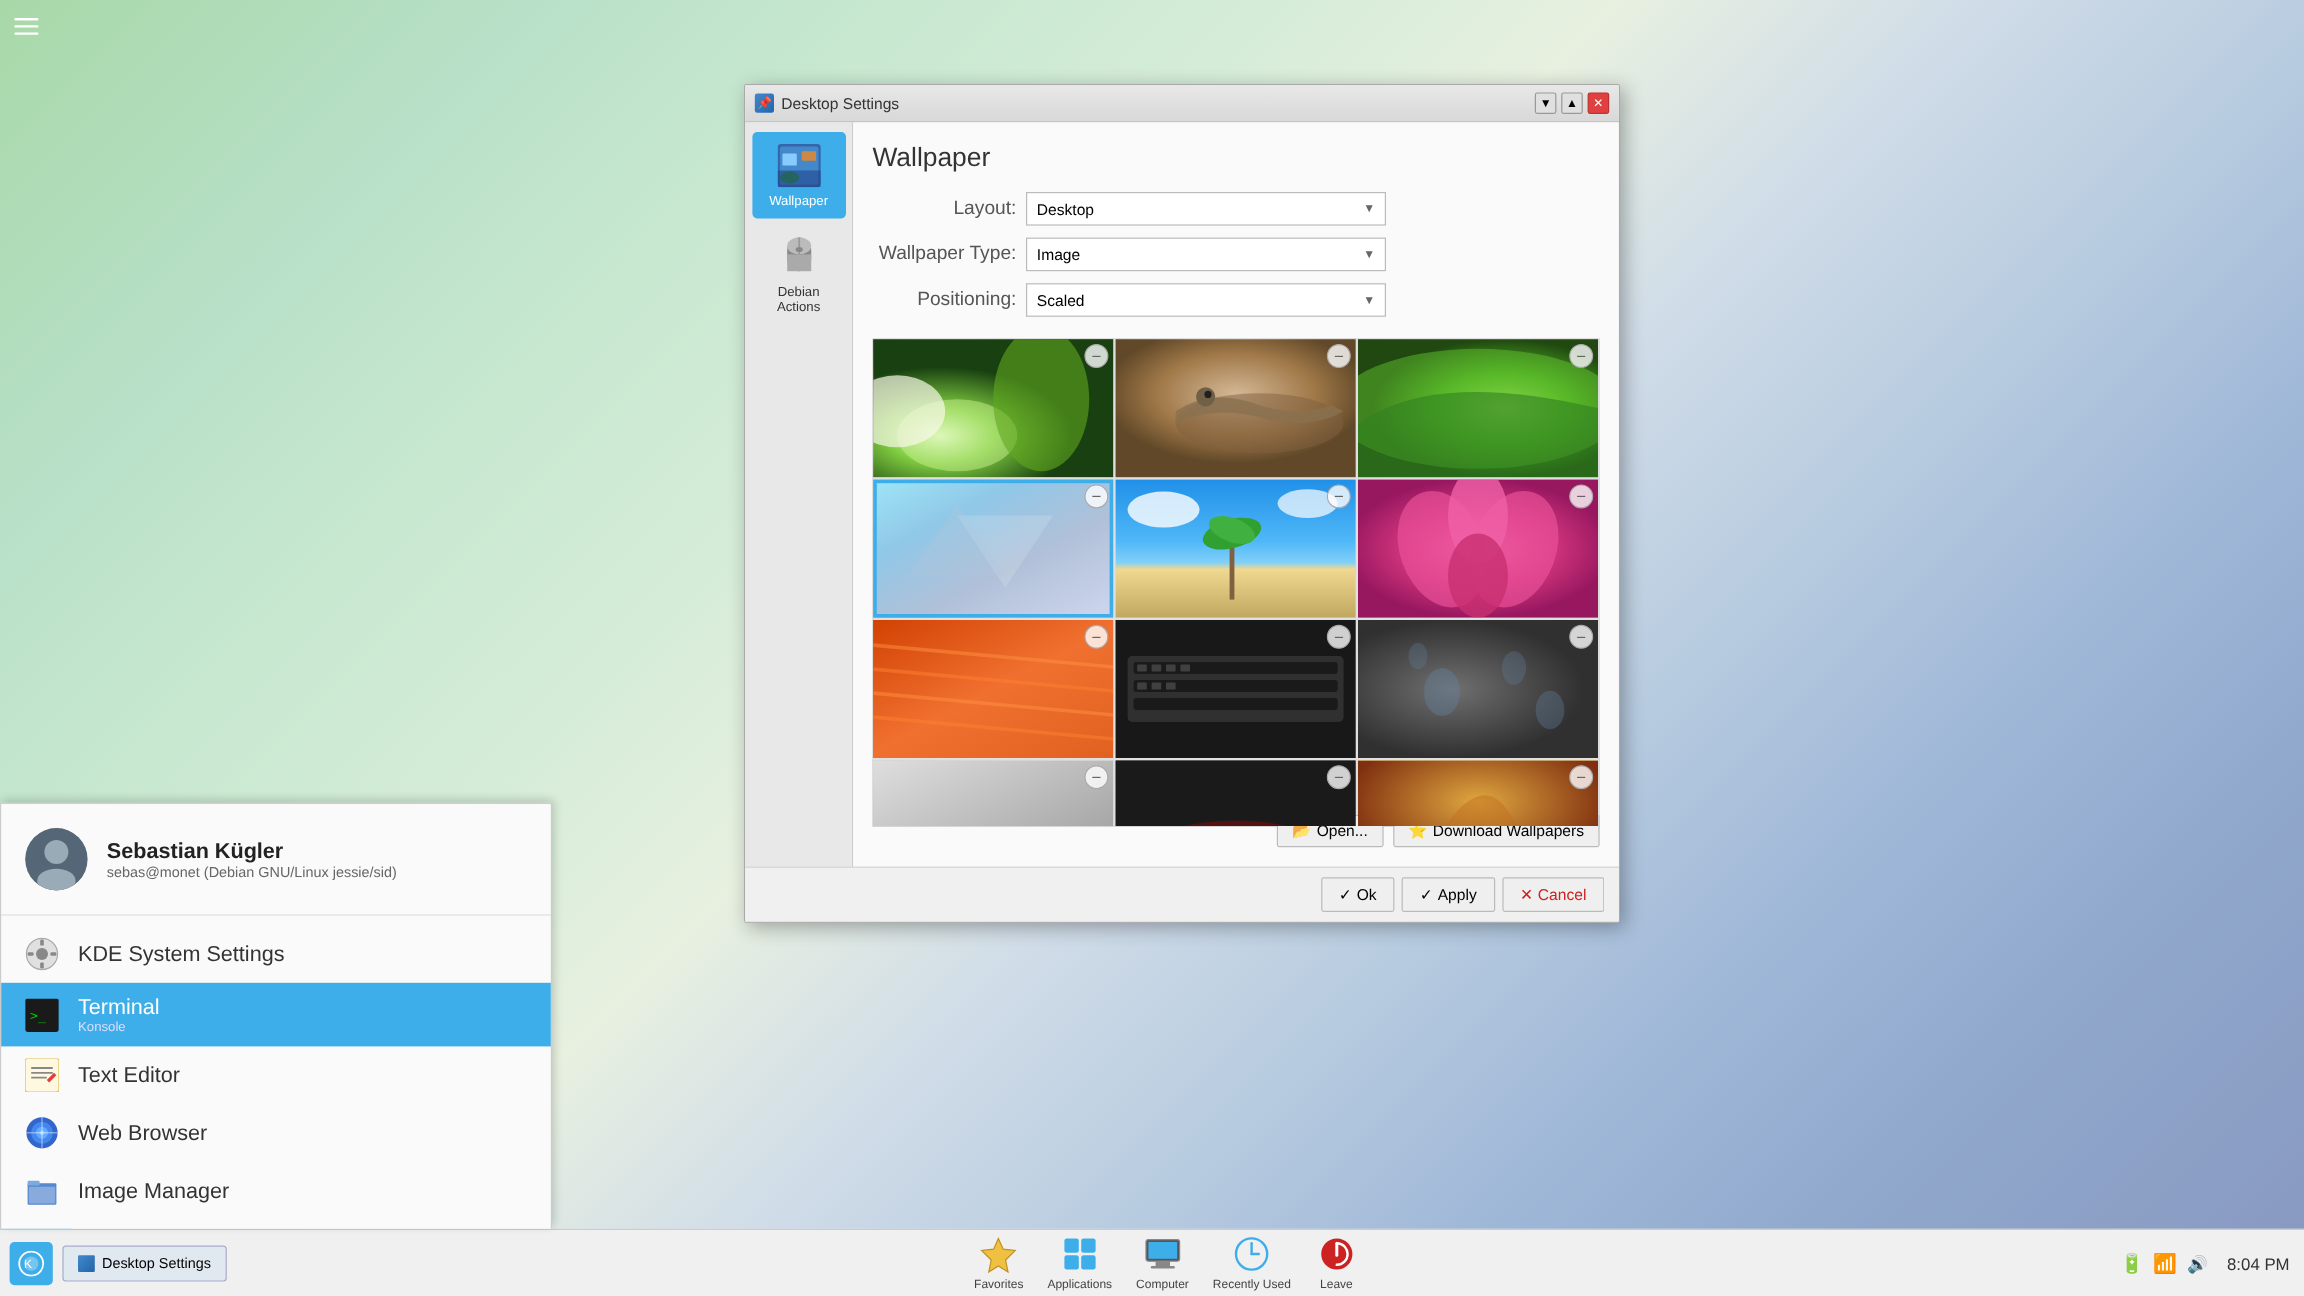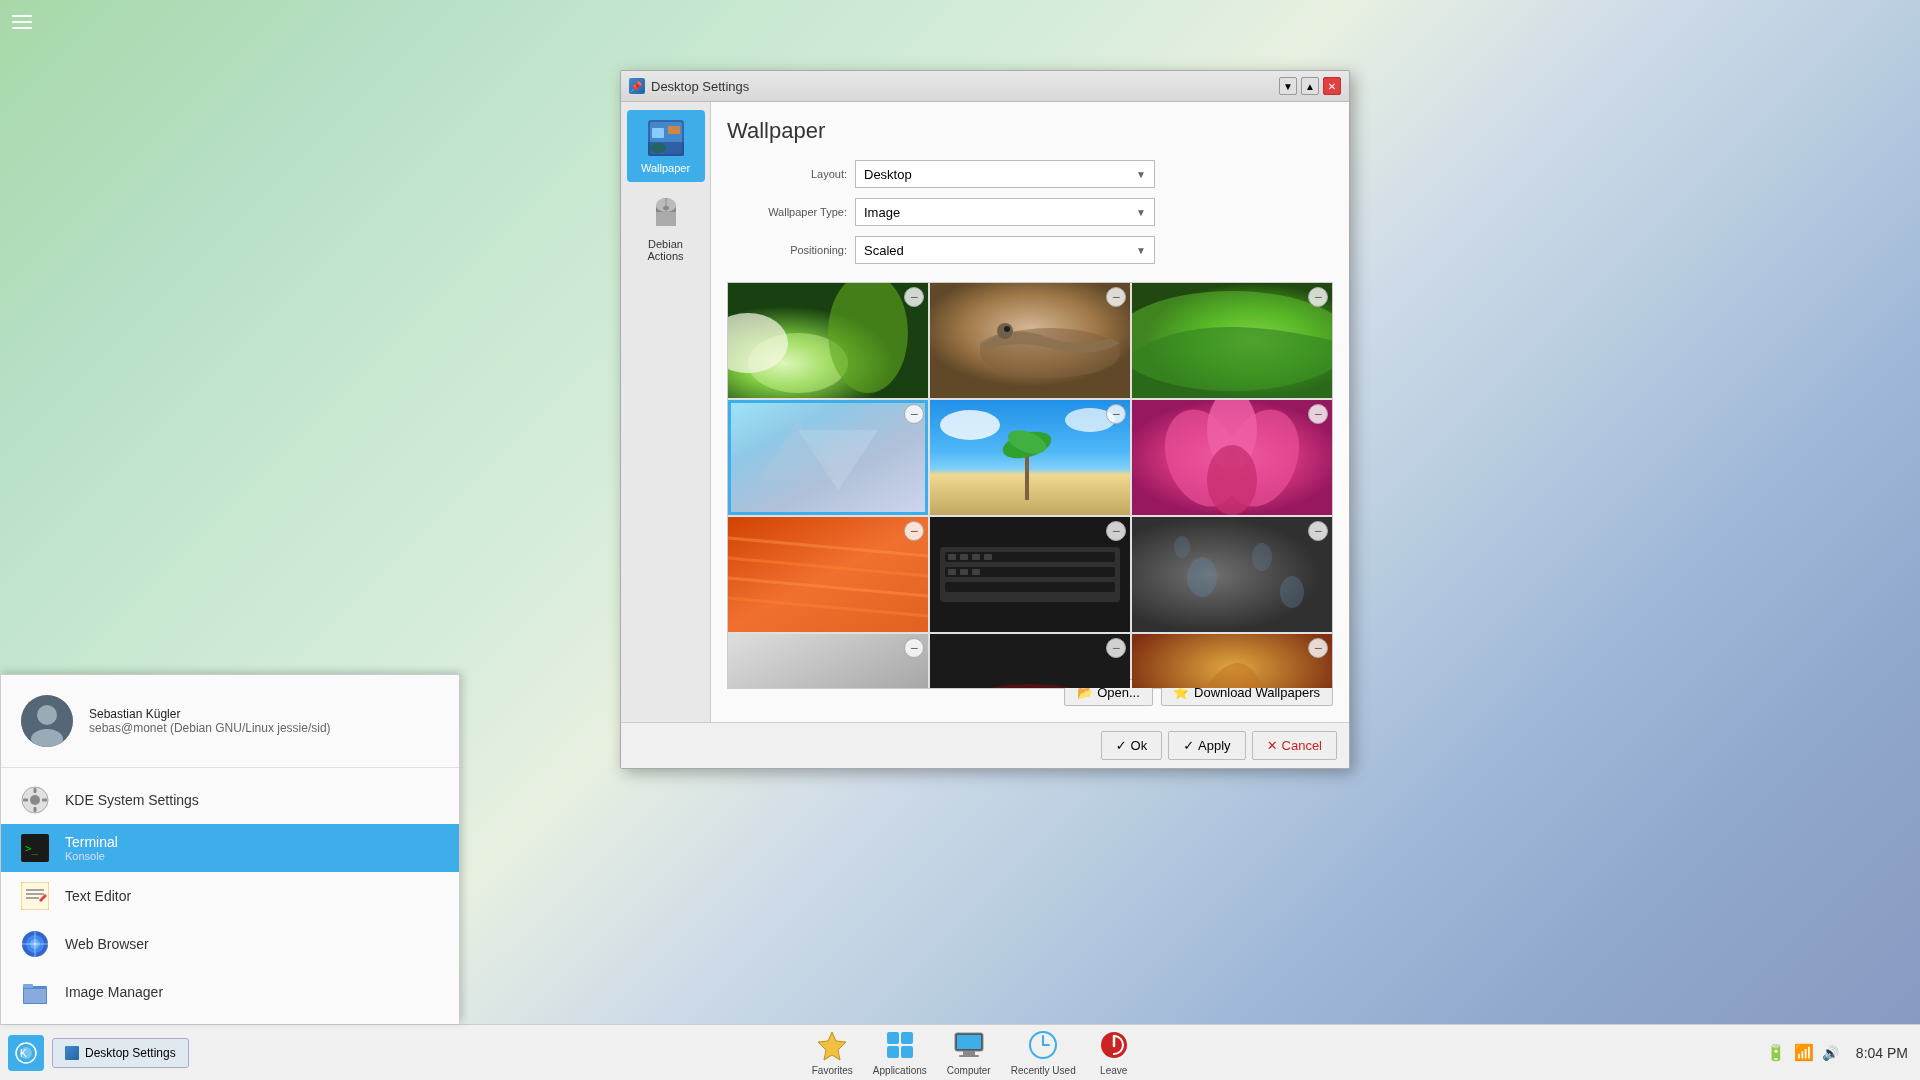--- a/index.html
+++ b/index.html
@@ -107,22 +107,22 @@
       font-size: 22px;
       color: white;
     }
 
     #user-info {
       display: flex;
       flex-direction: column;
     }
 
     #user-name {
-      font-size: 12px;
-      font-weight: 400;
+      font-size: 18px;
+      font-weight: 700;
       color: #222;
     }
 
     #user-email {
       font-size: 12px;
       color: #666;
     }
 
     #menu-items {
       padding: 8px 0;
@@ -146,21 +146,21 @@
     .menu-item-icon {
       width: 28px;
       height: 28px;
       display: flex;
       align-items: center;
       justify-content: center;
       font-size: 18px;
     }
 
     .menu-item-text {
-      font-size: 14px;
+      font-size: 18px;
     }
 
     .menu-item-subtitle {
       font-size: 11px;
       color: #888;
     }
 
     .menu-item.selected .menu-item-subtitle {
       color: #ddf;
     }
@@ -298,21 +298,21 @@
     .form-row {
       display: flex;
       align-items: center;
       margin-bottom: 10px;
       gap: 8px;
     }
 
     .form-label {
       width: 120px;
       text-align: right;
-      font-size: 11px;
+      font-size: 16px;
       color: #555;
     }
 
     .form-select {
       flex: 1;
       height: 28px;
       border: 1px solid #bbb;
       background: white;
       padding: 0 8px;
       font-size: 13px;

